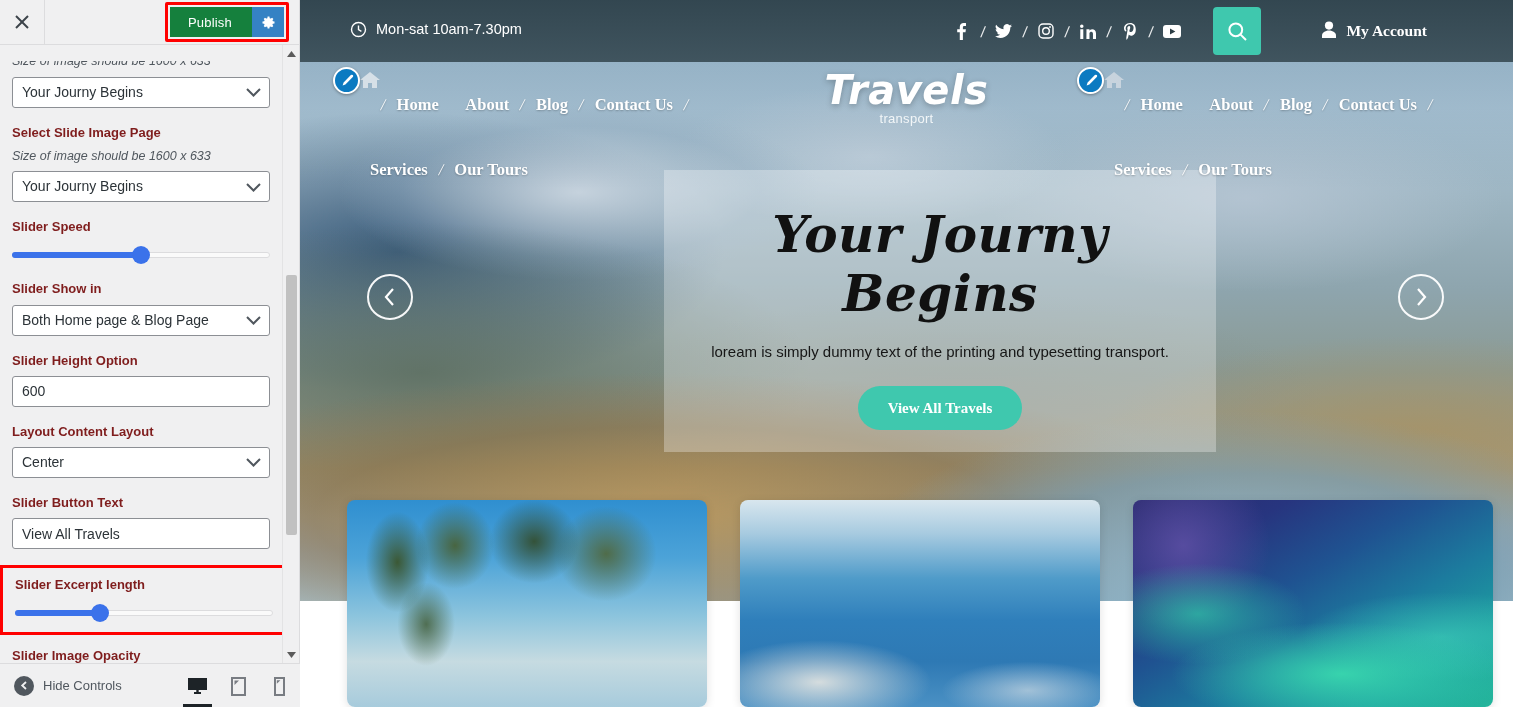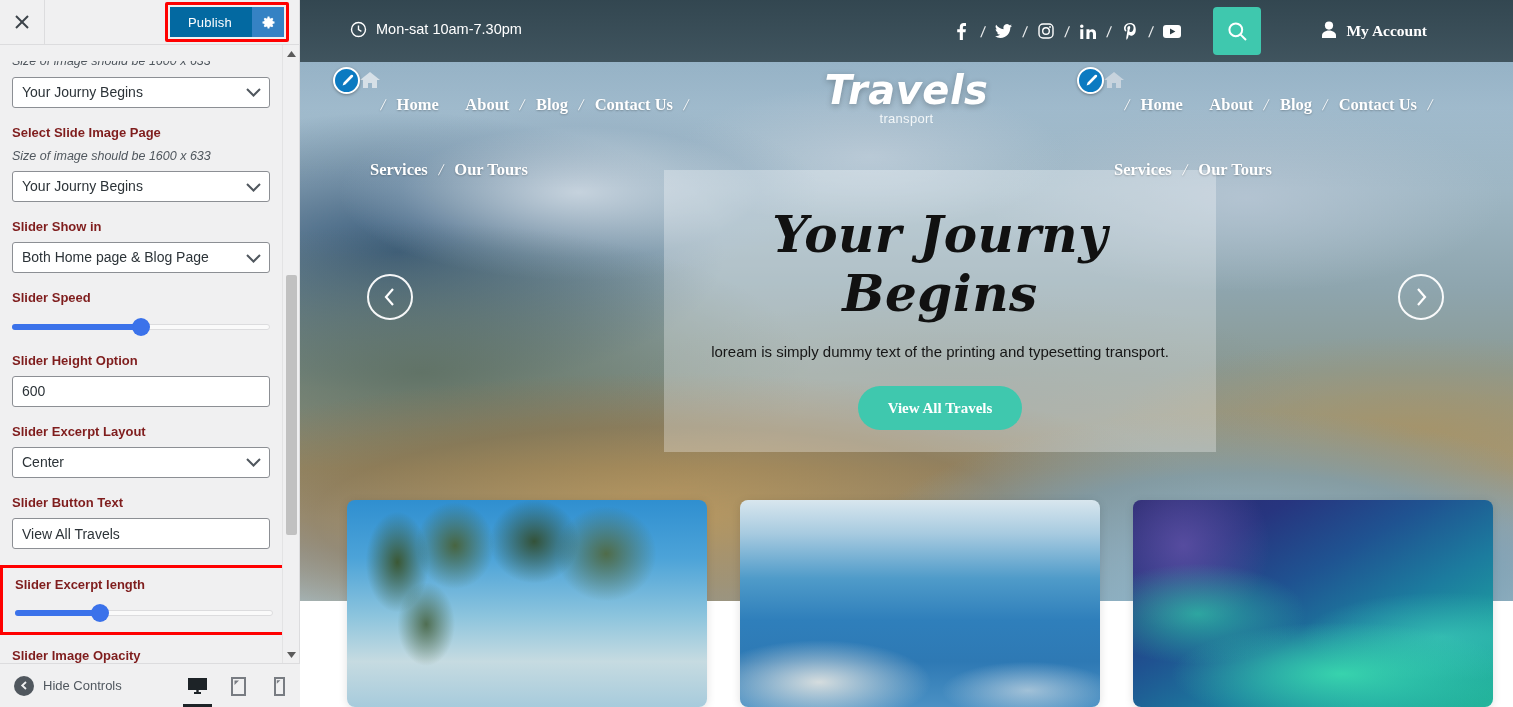--- a/index.html
+++ b/index.html
@@ -38,21 +38,21 @@
   .publish-wrap {
     position: relative;
     margin-right: 10px;
     border: 3px solid #ff0000;
     border-radius: 2px;
     padding: 2px;
     background: #f0f0f1;
   }
   #publish-group { display: flex; align-items: stretch; height: 30px; }
   #publish-btn {
-    background: #0369a1;
+    background: #15803d;
     color: #fff;
     border: none;
     font-size: 13px;
     font-family: "Liberation Sans", sans-serif;
     padding: 0 20px 0 18px;
     cursor: pointer;
     letter-spacing: .2px;
   }
   #publish-settings {
     background: #3582c4;
@@ -523,51 +523,51 @@
             </select>
             <span class="chev">
               <svg width="15" height="9" viewBox="0 0 15 9" fill="none" stroke="currentColor" stroke-width="2">
                   <polyline points="1,1 7.5,7.5 14,1"></polyline>
                 </svg>
             </span>
           </div>
         </div>
 
         <div class="ctrl">
+          <div class="ctrl-label">Slider Speed</div>
+          <div class="range-row">
+            <div class="range">
+              <div class="track"></div>
+              <div class="fill" style="width: 50%;"></div>
+              <div class="thumb" style="left: 50%;"></div>
+            </div>
+          </div>
+        </div>
+
+        <div class="ctrl">
           <div class="ctrl-label">Slider Show in</div>
           <div class="select-wrap">
             <select class="ctrl-select">
               <option>Both Home page &amp; Blog Page</option>
             </select>
             <span class="chev">
               <svg width="15" height="9" viewBox="0 0 15 9" fill="none" stroke="currentColor" stroke-width="2">
                   <polyline points="1,1 7.5,7.5 14,1"></polyline>
                 </svg>
             </span>
           </div>
         </div>
 
         <div class="ctrl">
-          <div class="ctrl-label">Slider Speed</div>
-          <div class="range-row">
-            <div class="range">
-              <div class="track"></div>
-              <div class="fill" style="width: 50%;"></div>
-              <div class="thumb" style="left: 50%;"></div>
-            </div>
-          </div>
-        </div>
-
-        <div class="ctrl">
           <div class="ctrl-label">Slider Height Option</div>
           <input class="ctrl-input" value="600" style="">
         </div>
 
         <div class="ctrl">
-          <div class="ctrl-label">Slider Excerpt Layout</div>
+          <div class="ctrl-label">Layout Content Layout</div>
           <div class="select-wrap">
             <select class="ctrl-select">
               <option>Center</option>
             </select>
             <span class="chev">
               <svg width="15" height="9" viewBox="0 0 15 9" fill="none" stroke="currentColor" stroke-width="2">
                   <polyline points="1,1 7.5,7.5 14,1"></polyline>
                 </svg>
             </span>
           </div>

